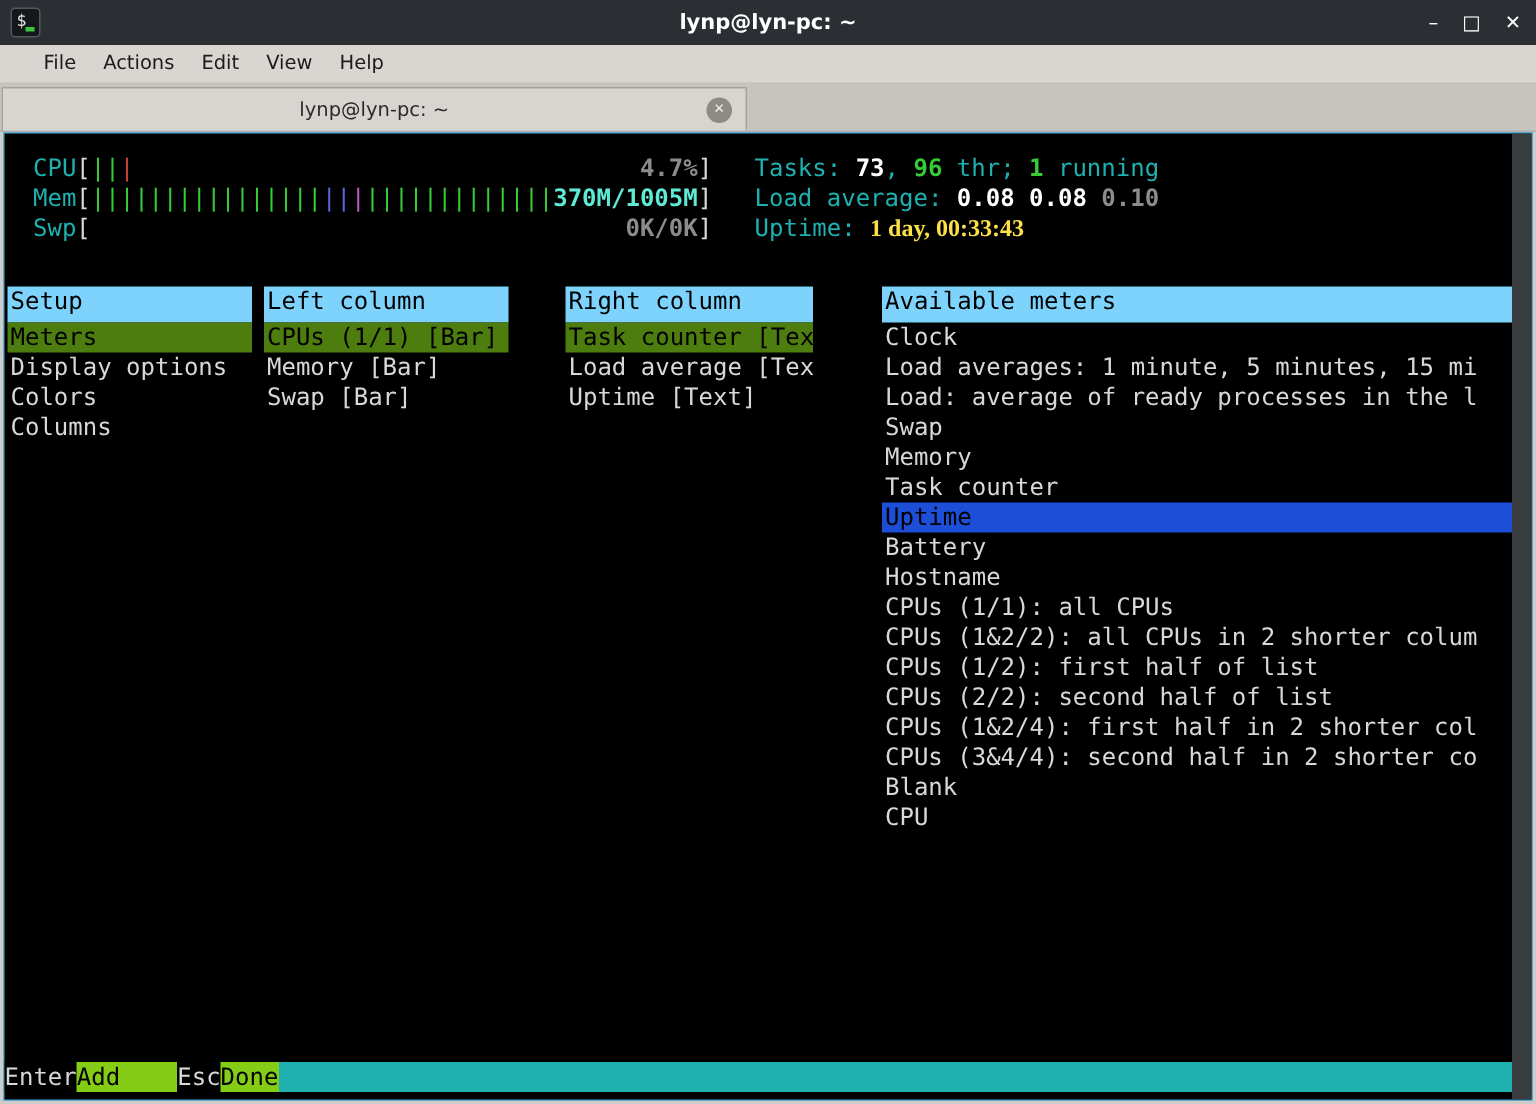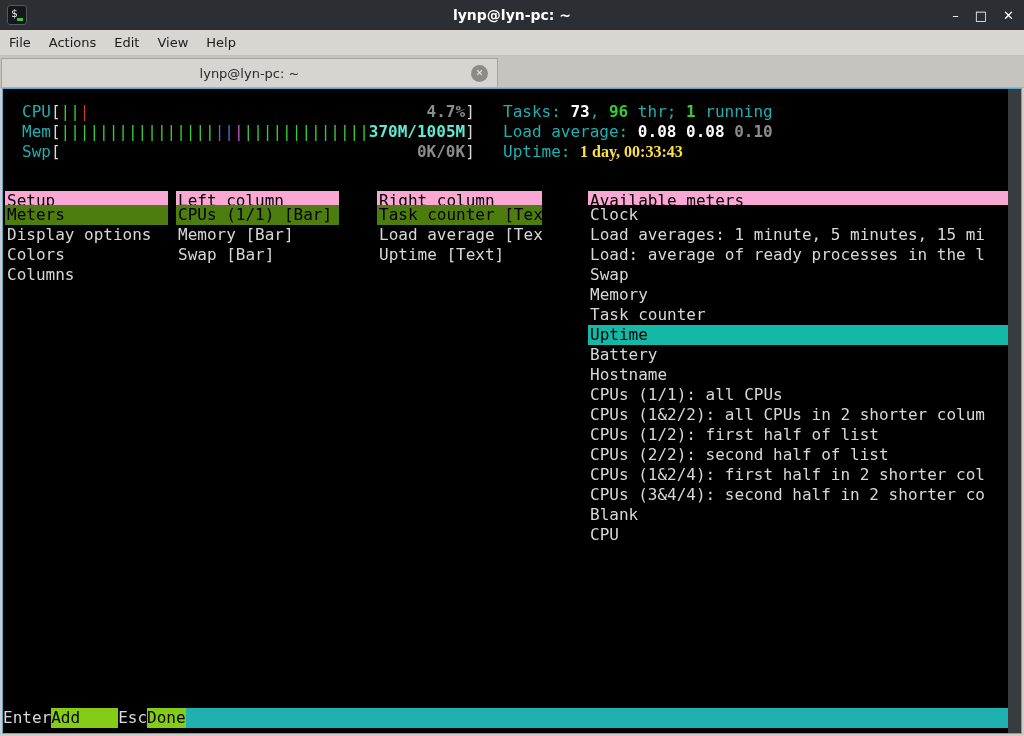--- a/index.html
+++ b/index.html
@@ -25,21 +25,21 @@
     position:absolute; left:0; right:0; text-align:center;
     font-family:"DejaVu Sans", sans-serif; font-weight:bold; font-size:14px; color:#fff;
   }
   .win-controls { position:absolute; right:10px; display:flex; gap:16px; align-items:center; z-index:2; }
   .win-btn { color:#fff; font-size:13px; line-height:13px; cursor:default; font-family:"DejaVu Sans", sans-serif; }
 
   
   .menubar {
     height:26px; background:#d9d5d1; border-bottom:1px solid #c3bfbb;
     display:flex; align-items:center; font-family:"DejaVu Sans", sans-serif;
-    font-size:13px; color:#1b1b1b; flex:0 0 auto; padding-left:0;
+    font-size:13px; color:#1b1b1b; flex:0 0 auto; padding-left:20px;
   }
   .menu-item { padding:3px 9px; }
 
   
   .tabbar {
     height:32px; background:#c7c3bf; border-bottom:1px solid #b2aeaa;
     display:flex; align-items:stretch; flex:0 0 auto;
   }
   .tab {
     width:497px; margin:2px 0 0 1px; background:#d8d4d0;
@@ -77,24 +77,24 @@
 
   .mbody { display:inline-flex; justify-content:space-between; width:42ch; vertical-align:bottom; }
   .bars  { white-space:pre; }
 
   
   .panel { position:absolute; top:102px; }
   .p0 { left:2px;   width:163px; }
   .p1 { left:173px; width:163px; }
   .p2 { left:374px; width:165px; }
   .p3 { left:585px; right:13px; }
-  .phdr  { height:14px; background:#f9a8d4; color:#000; padding-left:2px; white-space:pre; overflow:hidden; }
+  .phdr  { height:24px; background:#7dd3fc; color:#000; padding-left:2px; white-space:pre; overflow:hidden; }
   .pitem { height:20px; color:#d8d8d8; padding-left:2px; white-space:pre; overflow:hidden; }
   .pitem.sel-gray { background:#4d7c0f; color:#000; }
-  .pitem.sel-cyan { background:#14b8a6; color:#000; }
+  .pitem.sel-cyan { background:#1d4ed8; color:#000; }
 
   
   .fbar { position:absolute; left:0; right:13px; bottom:5px; height:20px; display:flex; white-space:pre; }
   .fkey   { background:#000; color:#d8d8d8; }
   .flabel { background:#84cc16; color:#000; }
   .flabel.add { width:67px; }
   .ffill  { flex:1; background:#1fb0b0; }
 </style>
 </head>
 <body>

